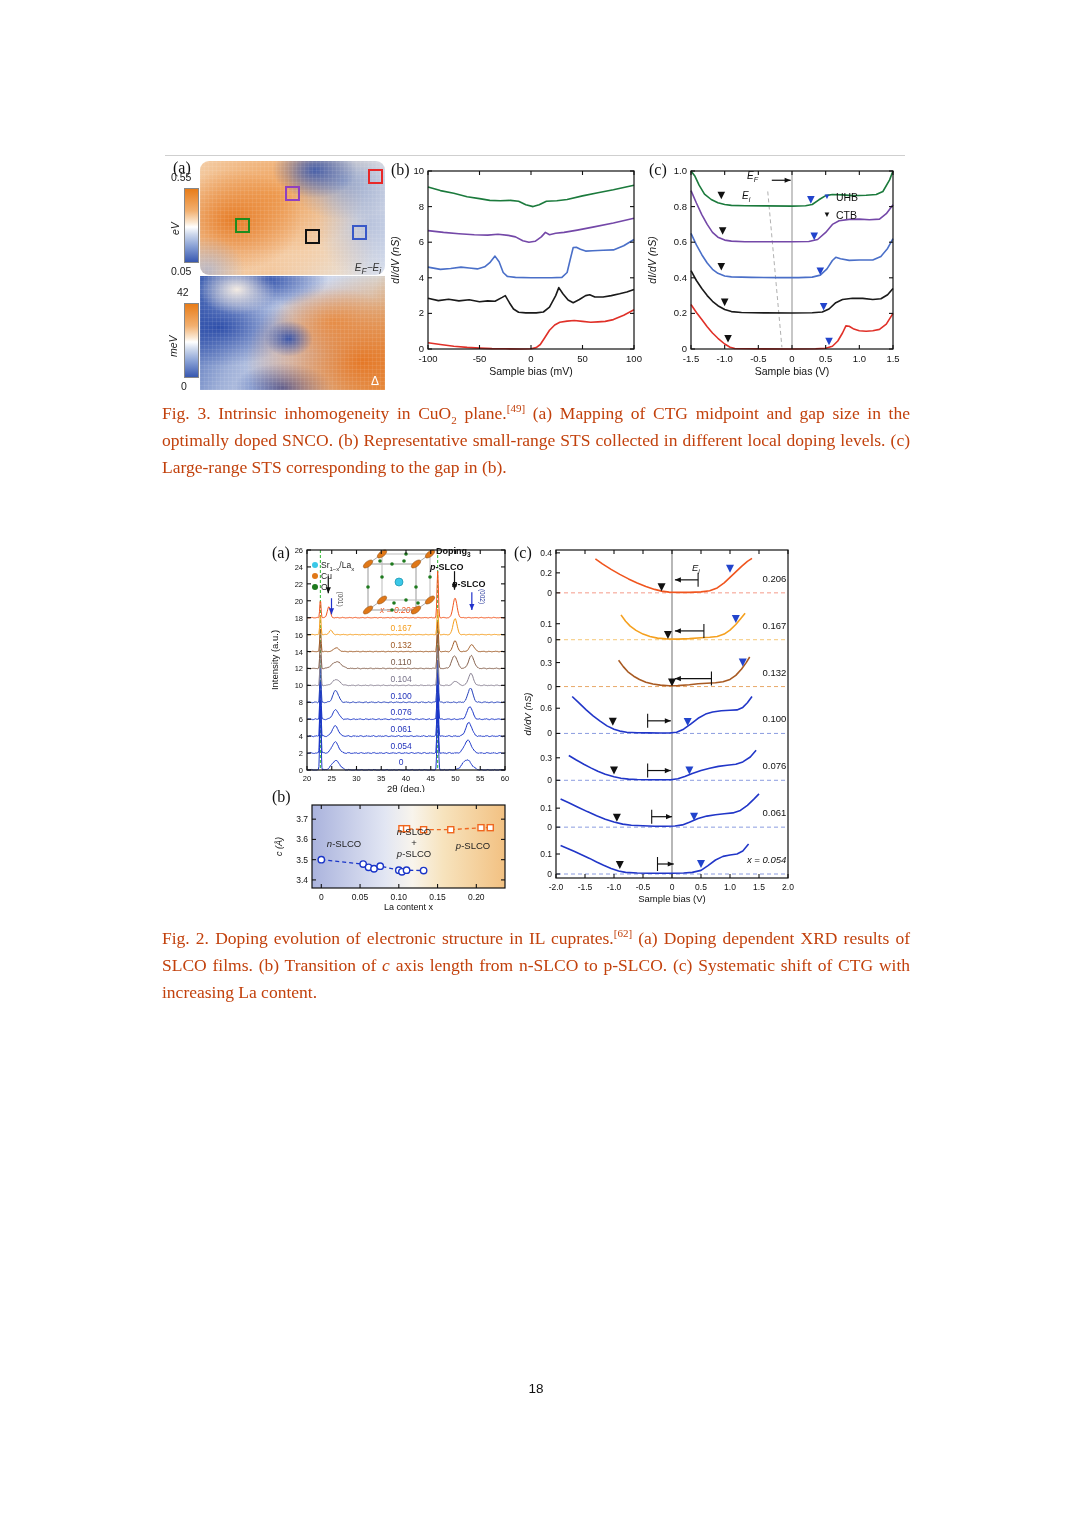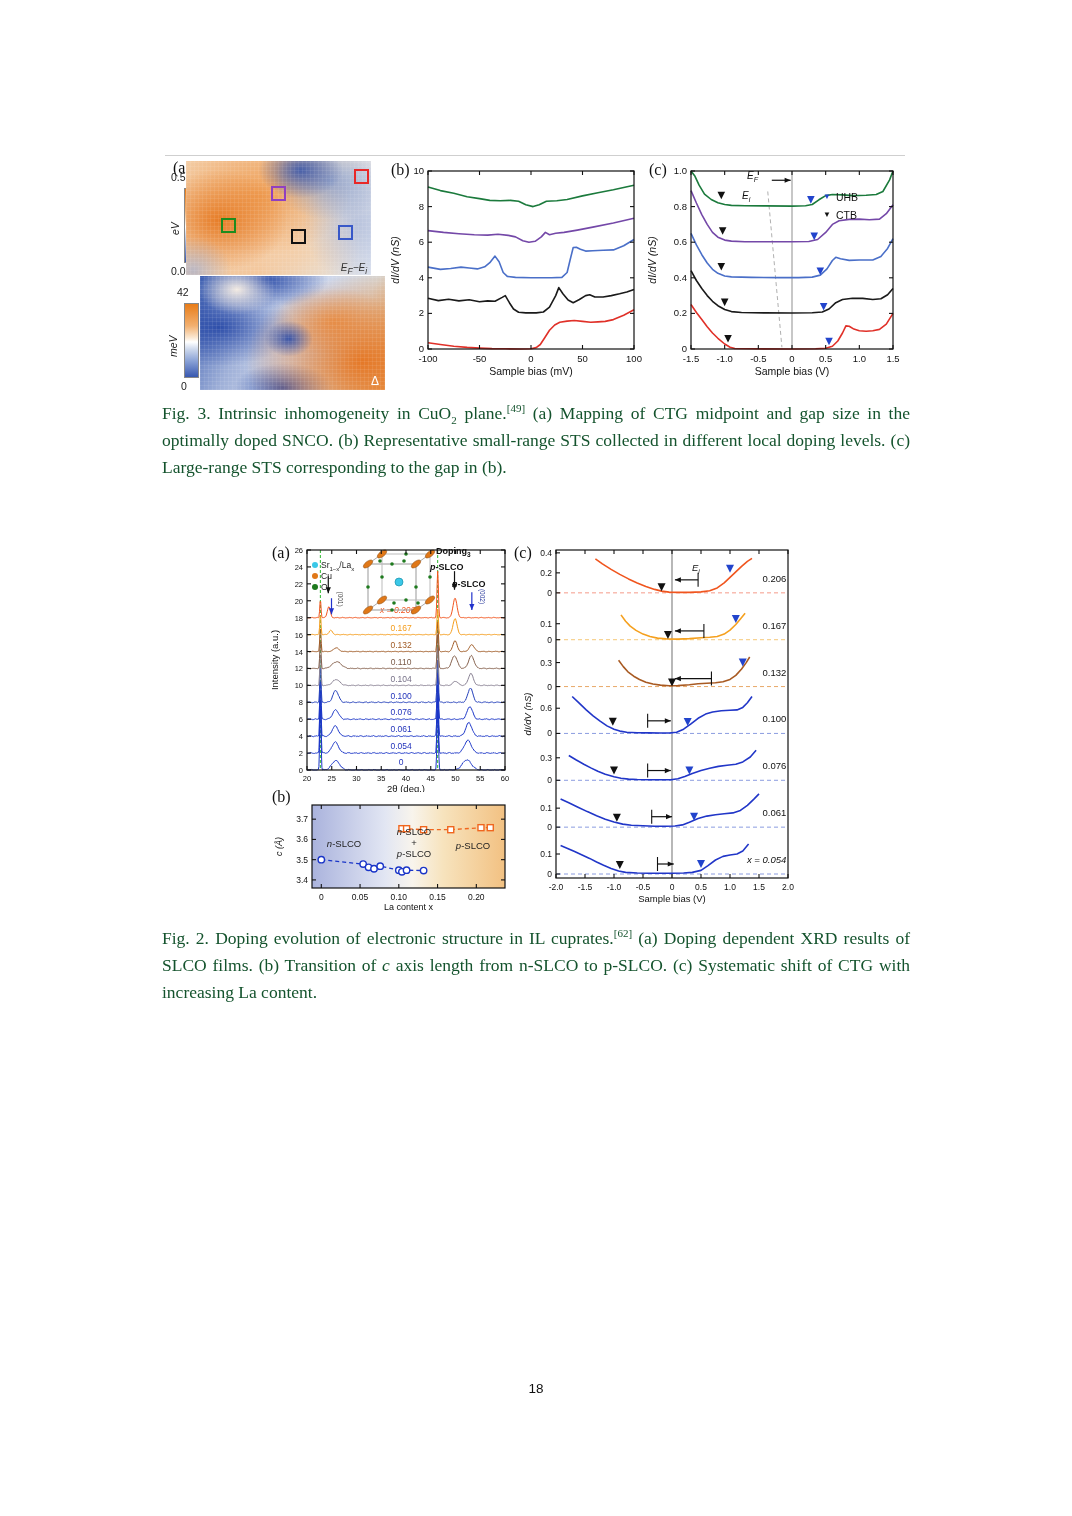--- a/index.html
+++ b/index.html
@@ -3,21 +3,21 @@
 <meta charset="utf-8">
 <style>
   html,body{margin:0;padding:0;background:#fff;}
   .page{position:relative;width:1072px;height:1516px;background:#fff;overflow:hidden;
         font-family:"Liberation Serif",serif;color:#111;}
   .fig{position:absolute;}
   .ov{position:absolute;font-family:"Liberation Sans",sans-serif;color:#111;white-space:nowrap;}
   .it{font-style:italic;}
   .panel-letter{position:absolute;font-family:"Liberation Serif",serif;font-size:16px;color:#111;}
   .caption{position:absolute;left:162px;width:748px;font-size:17.5px;line-height:27px;
-           text-align:justify;color:#14532d;}
+           text-align:justify;color:#c2410c;}
   .caption sup{font-size:11px;}
   .caption sub{font-size:11px;}
   .topline{position:absolute;left:0;top:0;width:740px;height:1px;background:#cfcfcf;}
   
   .map{position:absolute;width:185px;height:114px;overflow:hidden;}
   .map1{background:
     radial-gradient(60px 40px at 62% 8%, rgba(47,80,170,.85), rgba(47,80,170,0) 70%),
     radial-gradient(80px 55px at 78% 18%, rgba(120,148,205,.7), rgba(120,148,205,0) 70%),
     radial-gradient(70px 80px at 92% 55%, rgba(150,170,215,.55), rgba(150,170,215,0) 75%),
     radial-gradient(50px 45px at 4% 96%, rgba(150,170,215,.6), rgba(150,170,215,0) 75%),
@@ -66,21 +66,21 @@
 
     <span class="cbl" style="left:6px;top:16px;">0.55</span>
     <div class="cbar" style="left:19px;top:33px;"></div>
     <span class="cbl" style="left:6px;top:110px;">0.05</span>
     <span class="cbl rot it" style="left:4px;top:80px;">eV</span>
     <span class="cbl" style="left:12px;top:131px;">42</span>
     <div class="cbar" style="left:19px;top:148px;"></div>
     <span class="cbl" style="left:16px;top:225px;">0</span>
     <span class="cbl rot it" style="left:2px;top:202px;">meV</span>
 
-    <div class="map map1" id="map1" style="left:21px;top:6px;">
+    <div class="map map1" id="map1" style="left:35px;top:6px;border-radius:9px;">
       <div class="pixgrid"></div>
       <span class="maptag it" style="right:4px;bottom:2px;color:#333;">
         <span>E</span><sub>F</sub><span>−</span><span>E</span><sub>i</sub>
       </span>
     <div class="sq" style="left: 19%; top: 50%; border-color: rgb(30, 140, 30);"></div>
         <div class="sq" style="left: 46%; top: 22%; border-color: rgb(144, 64, 192);"></div>
         <div class="sq" style="left: 57%; top: 60%; border-color: rgb(17, 17, 17);"></div>
         <div class="sq" style="left: 82%; top: 56%; border-color: rgb(56, 88, 200);"></div>
         <div class="sq" style="left: 91%; top: 7%; border-color: rgb(232, 40, 40);"></div>
       </div>

